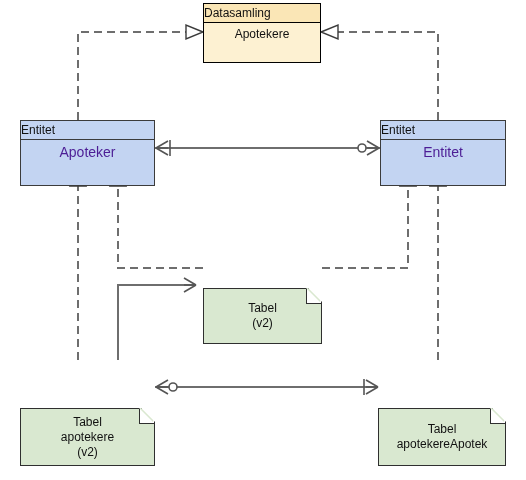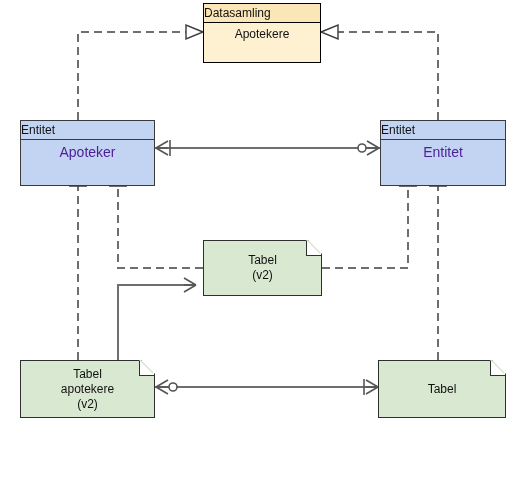--- a/index.html
+++ b/index.html
@@ -58,20 +58,21 @@
     border-bottom:1px solid #2f2f2f;
   }
   .fold:after{
     content:"";position:absolute;left:-1px;top:-1px;
     width:0;height:0;
     border-left:14px solid transparent;
     border-top:14px solid #d9e8d0;
   }
   .clipnote{
     clip-path:polygon(0 0, calc(100% - 14px) 0, 100% 14px, 100% 100%, 0 100%);
+    margin-top:48px;
   }
 </style>
 </head>
 <body>
 
 <div id="canvas">
 
   <svg id="edges" viewBox="0 0 526 480" xmlns="http://www.w3.org/2000/svg">
     <g stroke="#6e6e6e" stroke-width="2" fill="none">
 
@@ -149,17 +150,18 @@
       <div>Tabel</div>
       <div>apotekere</div>
       <div>(v2)</div>
     </div>
     <div class="fold"></div>
   </div>
 
   <div class="node tbl clipnote" style="left:378px;top:360px;width:128px;height:58px;">
     <div class="lines">
       <div>Tabel</div>
+      <div>apotekereApotek</div>
     </div>
     <div class="fold"></div>
   </div>
 
 </div>
 
 </body></html>

